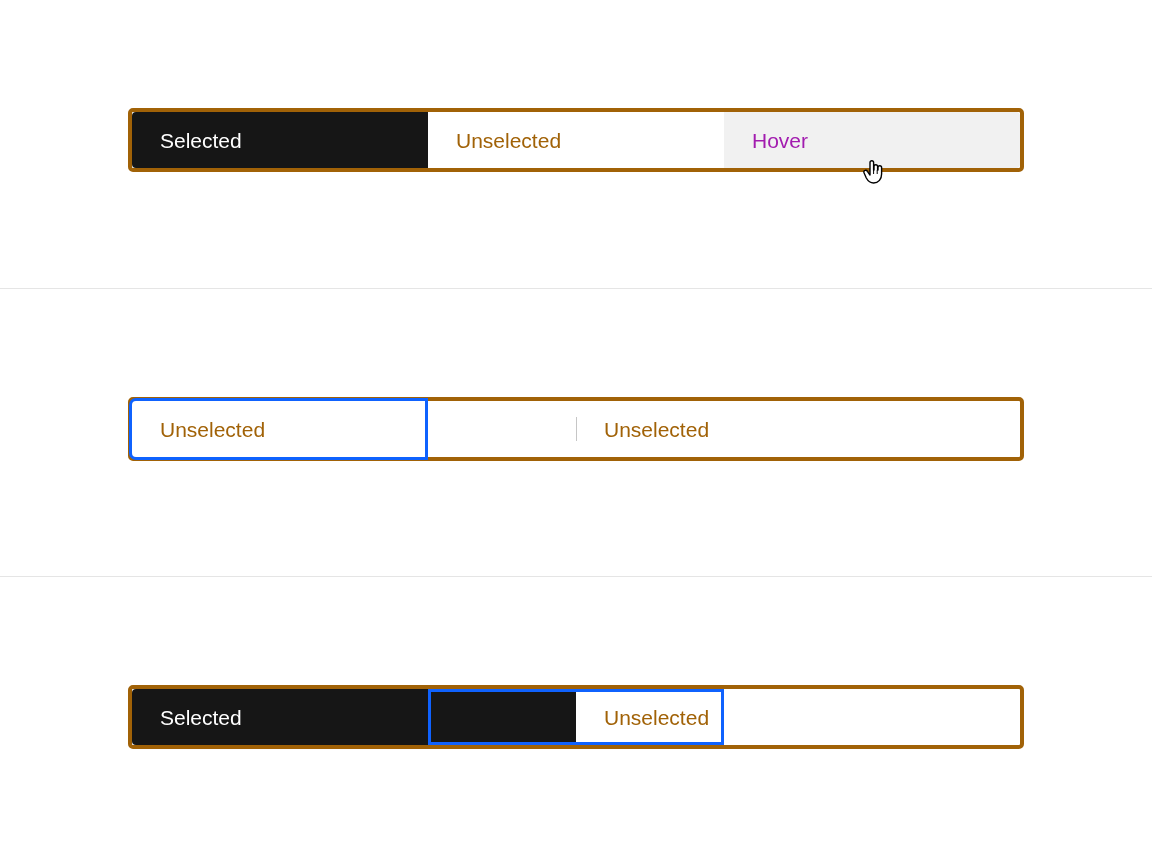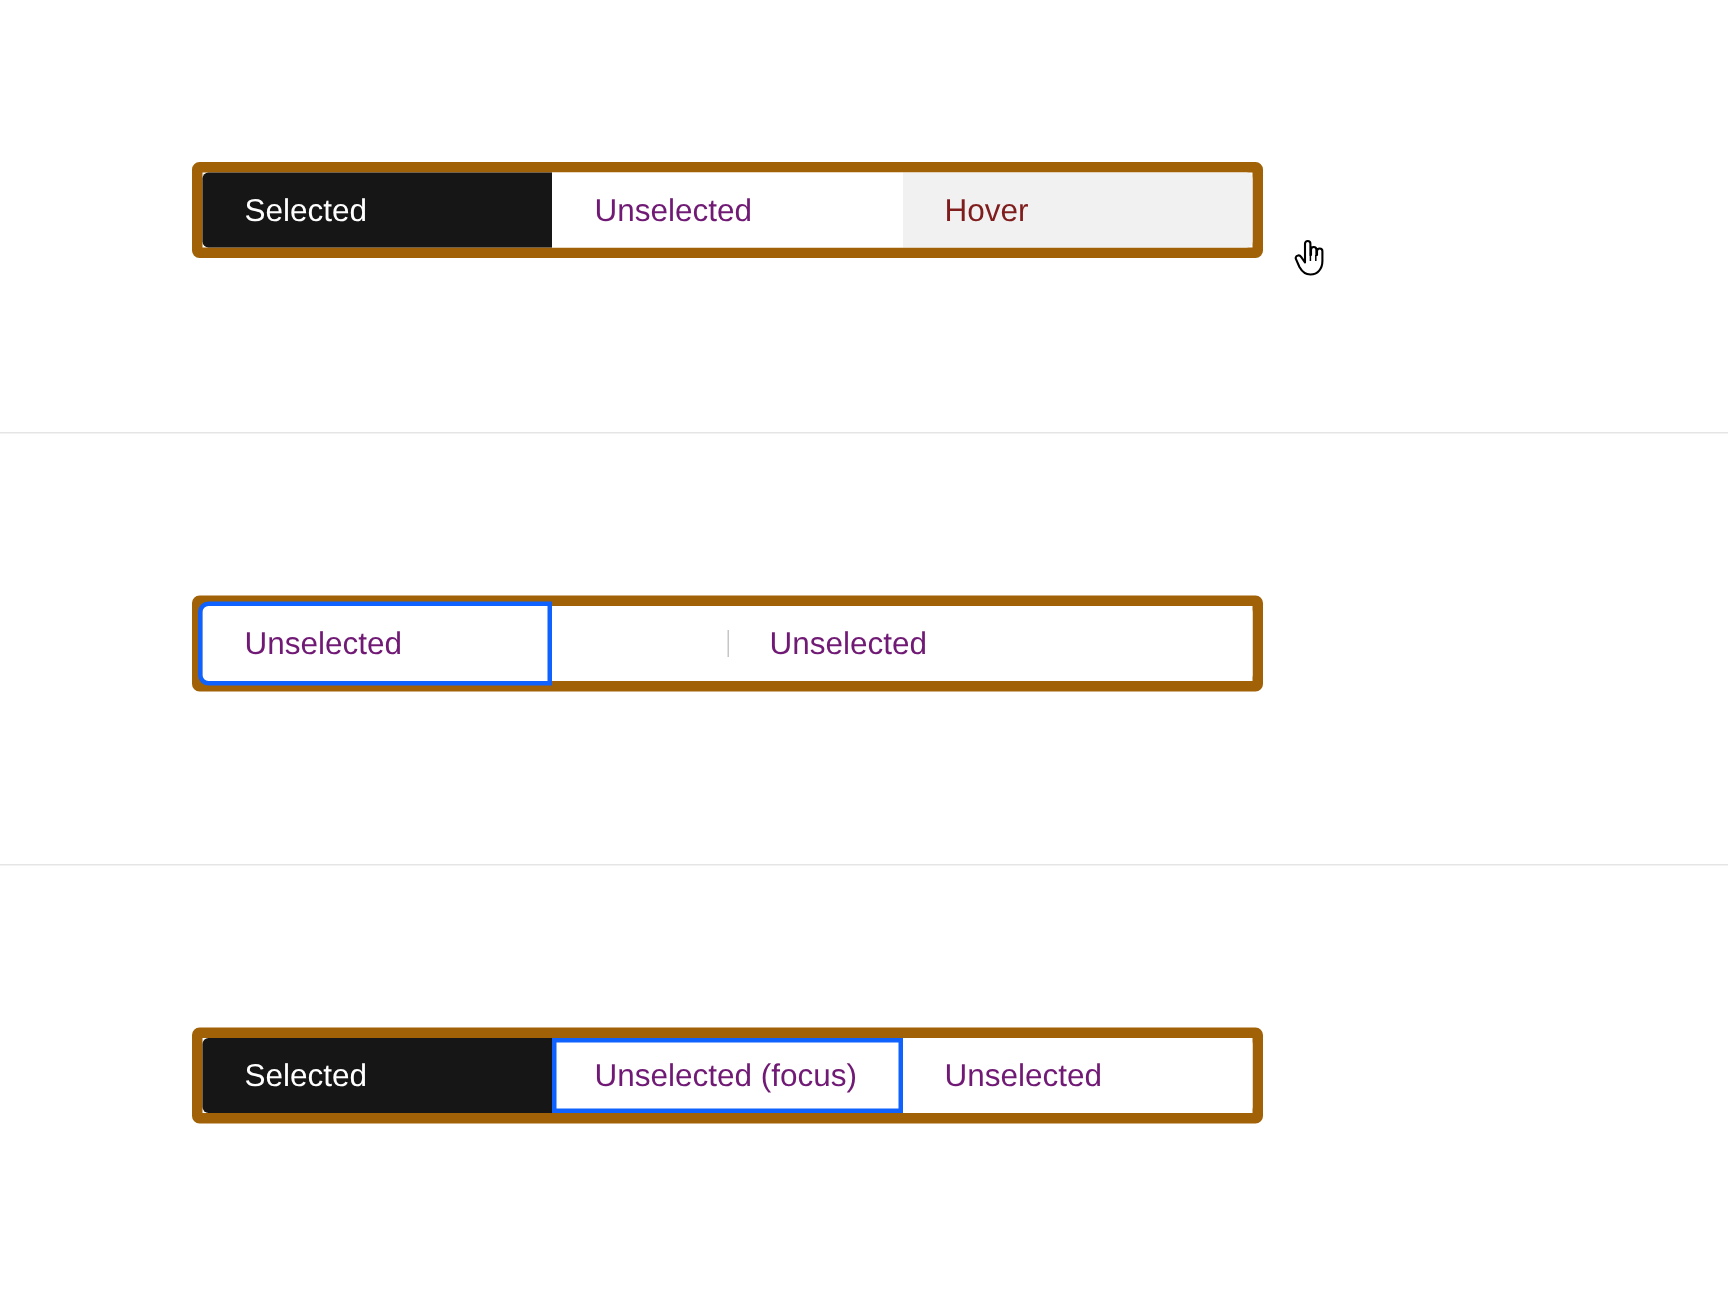--- a/index.html
+++ b/index.html
@@ -14,48 +14,48 @@
   .section {
     padding: 108px 128px 0 128px;
     height: 288px;
     position: relative;
   }
   .section + .section {
     border-top: 1px solid #e5e5e5;
   }
   .switcher {
     display: flex;
-    width: 714px;
+    width: 896px;
     height: 64px;
-    border: 7px solid #a16207;
+    border: 4px solid #a16207;
     border-radius: 5px;
     overflow: visible;
     background: #ffffff;
     position: relative;
   }
   .segment {
     flex: 1 1 0;
     display: flex;
     align-items: center;
     padding: 0 28px;
     font-size: 21px;
     line-height: 1;
     position: relative;
     background: #ffffff;
-    color: #701a75;
+    color: #a16207;
     border: none;
     cursor: pointer;
   }
   .segment.selected {
     background: #161616;
     color: #ffffff;
   }
   .segment.hover {
     background: #f1f1f1;
-    color: #7f1d1d;
+    color: #a21caf;
   }
   .segment.first { border-top-left-radius: 4px; border-bottom-left-radius: 4px; }
   .segment.last  { border-top-right-radius: 4px; border-bottom-right-radius: 4px; }
 
   
   .segment .divider {
     position: absolute;
     left: 0;
     top: 16px;
     bottom: 16px;
@@ -130,21 +130,18 @@
     </button>
     <span class="focus-ring seg-first"></span>
   </div>
 </div>
 
 <div class="section">
   <div class="switcher">
     <button class="segment selected first">
       <span class="segment-label">Selected</span>
     </button>
-    <button class="segment">
-      <span class="segment-label">Unselected (focus)</span>
-    </button>
     <button class="segment last">
       <span class="segment-label">Unselected</span>
     </button>
     <span class="focus-ring seg-middle"></span>
   </div>
 </div>
 
 </body></html>

